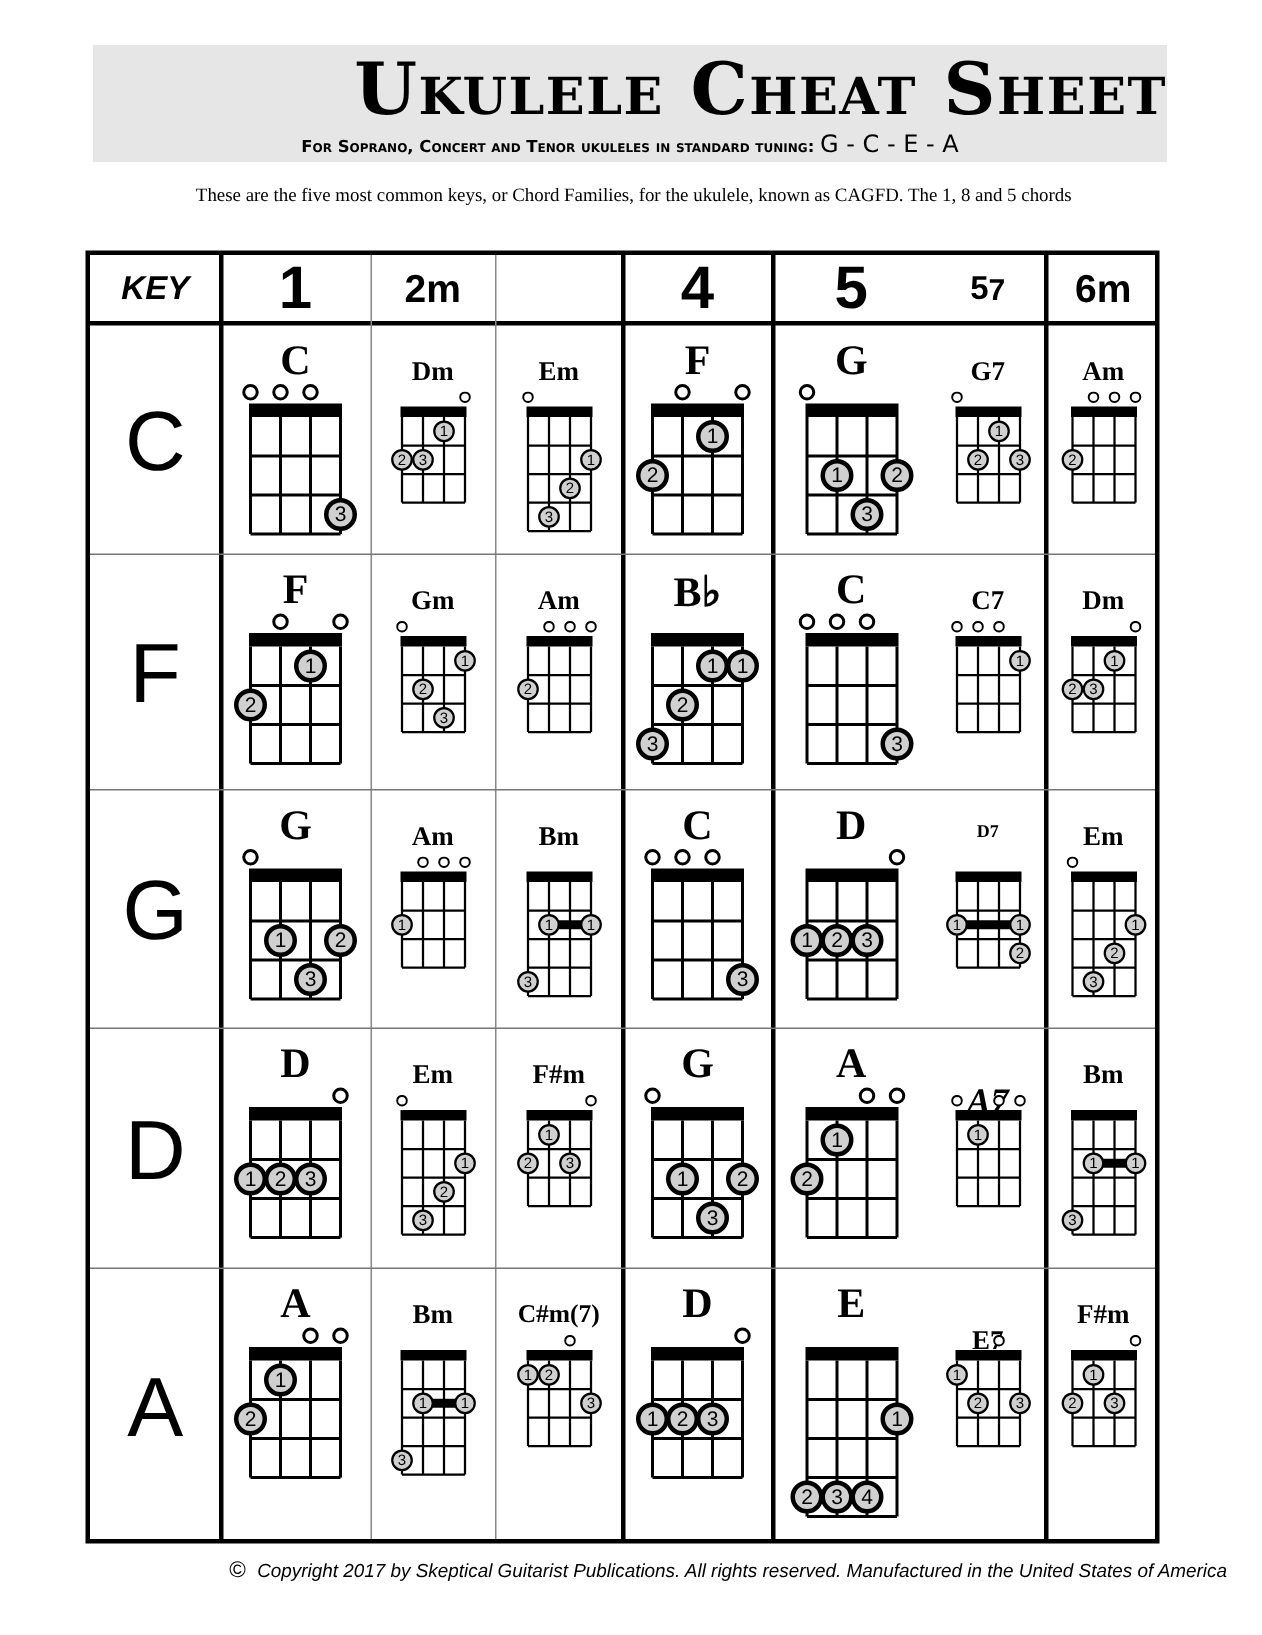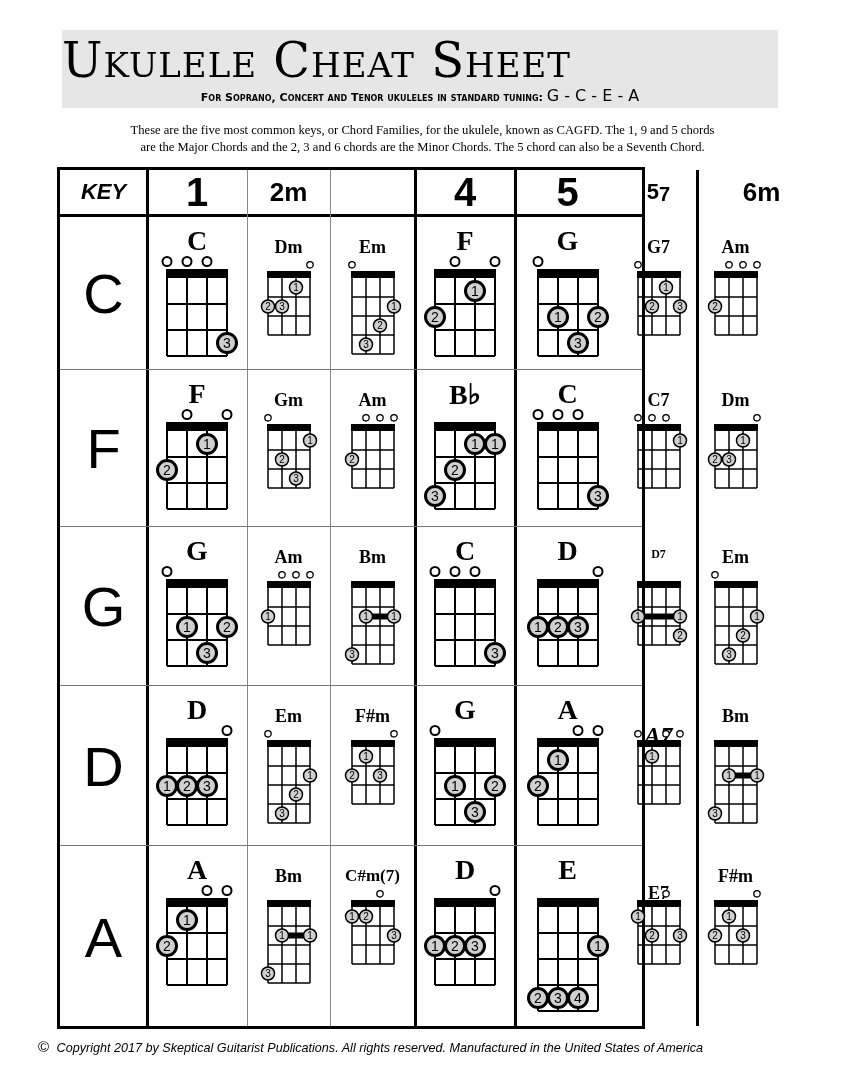--- a/index.html
+++ b/index.html
@@ -1,61 +1,60 @@
 <!DOCTYPE html>
 <html><head>
 <meta charset="utf-8">
 <style>
   html,body{margin:0;padding:0;background:#fff;}
   body{width:841px;height:1090px;position:relative;overflow:hidden;font-family:"Liberation Serif",serif;color:#000;}
   .title-box{position:absolute;left:62px;top:30px;width:716px;height:78px;background:#e6e6e6;}
-  .title{position:absolute;left:0;top:2px;width:100%;text-align:left;font-family:"DejaVu Serif","Liberation Serif",serif;font-weight:normal;font-size:48px;letter-spacing:1px;font-variant:small-caps;line-height:56px;}
+  .title{position:absolute;left:0;top:2px;width:100%;text-align:right;font-family:"DejaVu Serif","Liberation Serif",serif;font-weight:bold;font-size:48px;letter-spacing:1px;font-variant:small-caps;line-height:56px;}
   .subtitle{position:absolute;left:0;top:56px;width:100%;text-align:center;font-family:"DejaVu Sans","Liberation Sans",sans-serif;font-weight:bold;font-size:11px;font-variant:small-caps;}
   .subtitle .tuning{font-size:16px;font-weight:normal;font-variant:normal;}
   .intro{position:absolute;left:50px;top:122px;width:745px;text-align:center;font-size:12.6px;line-height:17px;}
-  .grid{position:absolute;left:57px;top:167px;width:588px;height:862px;border:3px solid #000;box-sizing:border-box;}
+  .grid{position:absolute;left:57px;top:167px;width:716px;height:862px;border:3px solid #000;box-sizing:border-box;}
   .header-row{position:absolute;left:0;top:0;width:100%;height:47px;border-bottom:3px solid #000;box-sizing:border-box;}
   .hcell{position:absolute;top:0;height:44px;display:flex;align-items:center;justify-content:center;font-family:"Liberation Sans",sans-serif;font-weight:bold;}
   .vline{position:absolute;top:0;bottom:0;width:1px;background:#888;}
   .vline.thick{width:3px;background:#000;}
   .hline{position:absolute;left:0;right:0;height:1px;background:#777;}
   .key-label{position:absolute;left:0;width:87px;display:flex;align-items:center;justify-content:center;font-family:"Liberation Sans",sans-serif;font-size:56px;}
   .chord{position:absolute;}
   .chord-name{position:absolute;left:0;width:100%;text-align:center;font-weight:bold;white-space:nowrap;}
-  .footer{position:absolute;left:38px;top:1038px;width:780px;font-family:"Liberation Sans",sans-serif;font-style:italic;font-size:12.6px;}
+  .footer{position:absolute;left:38px;top:1038px;width:780px;font-family:"Liberation Sans",sans-serif;font-style:italic;font-size:12.6px;text-align:right;}
   .footer .copy{font-style:normal;font-size:15px;margin-right:4px;}
 </style>
 </head>
 <body>
 
 <div class="title-box">
   <div class="title">Ukulele Cheat Sheet</div>
   <div class="subtitle">
     <span>For Soprano, Concert and Tenor ukuleles in standard tuning:</span>
     <span class="tuning">G - C - E - A</span>
   </div>
 </div>
 
 <div class="intro">
-  <div>These are the five most common keys, or Chord Families, for the ukulele, known as CAGFD.  The 1, 9 and 5 chords</div>
-  <div>are the Major Chords and the 2, 3 and 6 chords are the Minor Chords.  The 5 chord can also be a Seventh Chord.</div>
+  <div>These are the five most common keys, or Chord Families, for the ukulele, known as CAGFD.  The 1, 8 and 5 chords</div>
 </div>
 
 <div class="grid" id="grid">
   <div class="header-row" id="hdr">
       <div class="hcell" style="left: 0px; width: 87px; font-size: 22px; font-style: italic;">KEY</div>
       <div class="hcell" style="left: 87px; width: 100px; font-size: 40px;">1</div>
       <div class="hcell" style="left: 187px; width: 83px; font-size: 26px;">2m</div>
       <div class="hcell" style="left: 355px; width: 100px; font-size: 40px;">4</div>
       <div class="hcell" style="left: 455px; width: 105px; font-size: 40px;">5</div>
       <div class="hcell" style="left: 560px; width: 77px; font-size: 22px;">
         <span>5</span>
         <span style="font-size:20px;position:relative;top:2px">7</span>
       </div>
-      <div class="hcell" style="left: 637px; width: 77px; font-size: 26px; padding-left: 26px;">6m</div>
+      <div class="hcell" style="left: 637px; width: 77px; font-size: 26px;">6m</div>
     </div>
 <div class="vline thick" style="left: 86px;"></div>
     <div class="vline thick" style="left: 354px;"></div>
     <div class="vline thick" style="left: 454px;"></div>
     <div class="vline thick" style="left: 636px;"></div>
     <div class="vline" style="left: 187px;"></div>
     <div class="vline" style="left: 270px;"></div>
     <div class="key-label" style="top: 47px; height: 153px;">C</div>
     <div class="chord" style="left: 93px; top: 55px; width: 88px;">
       <div class="chord-name" style="font-size: 28px; top: 0px;">C</div>

